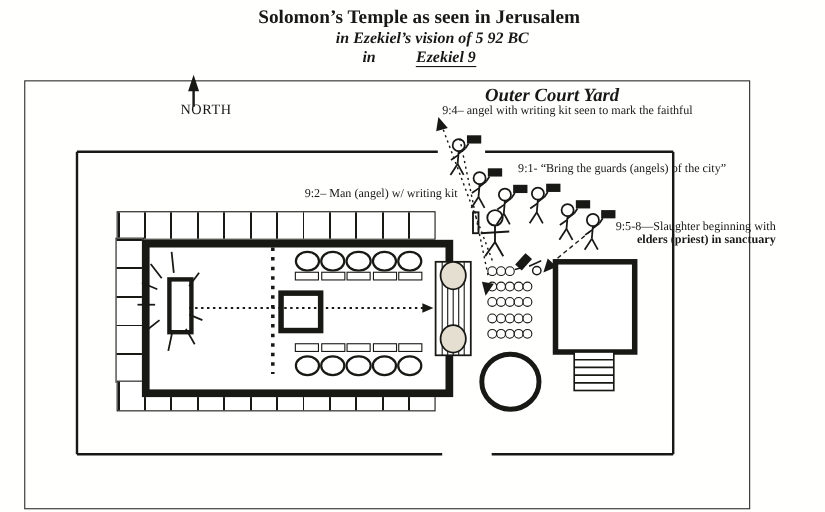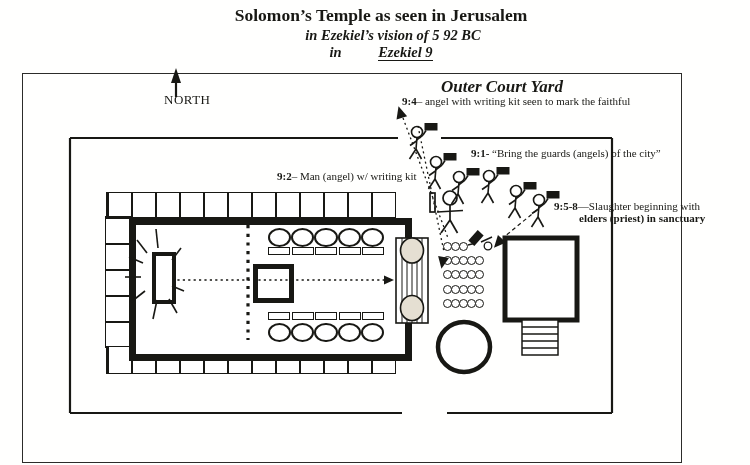--- a/index.html
+++ b/index.html
@@ -23,21 +23,21 @@
     background-image:repeating-linear-gradient(90deg,#181814 0 1.7px,transparent 1.7px 24px);}
   .temple-wall{left:129px;top:218px;width:269px;height:129px;border:7px solid #181814;background:#fff;}
   .incense-altar{left:253px;top:264px;width:31px;height:29px;border:5px solid #181814;background:#fff;}
   .glory-rect{left:152px;top:252px;width:16px;height:44px;border:4px solid #181814;background:#fff;}
   
   .row5{display:flex;justify-content:space-between;width:116px;left:268px;}
   .oval{width:20px;height:15px;border:2px solid #181814;border-radius:50%;background:#fff;}
   .tbl{width:20px;height:6px;border:1.6px solid #181814;background:#fff;}
   
   .ann{font-size:11px;}
-  .ann b{font-weight:bold;}
+  .ann b{font-weight:normal;}
   .ocy{left:428px;top:77px;font-size:17px;font-style:italic;font-weight:bold;}
   .north{left:151px;top:92px;font-size:13px;letter-spacing:0.5px;}
   .v93line{font-size:11.3px;line-height:13.5px;}
   
   .elders{left:443px;top:242px;}
   .elder-row{display:flex;height:9px;margin-bottom:5.2px;}
   .elder{width:9px;height:9px;border:1.4px solid #181814;border-radius:50%;background:#fff;box-sizing:border-box;margin-right:-1px;}
   svg{position:absolute;left:0;top:0;}
 </style>
 </head>
@@ -247,18 +247,18 @@
 
   <div class="abs txt ocy">Outer Court Yard</div>
 
   <div class="abs txt ann" style="left:389px;top:95px;"><b>9:4</b><span>– angel with writing kit seen to mark the faithful</span></div>
 
   <div class="abs txt ann" style="left:458px;top:147px;"><b>9:1-</b><span> “Bring the guards (angels) of the city”</span></div>
 
   <div class="abs txt ann" style="left:264px;top:170px;"><b>9:2</b><span>– Man (angel) w/ writing kit</span></div>
 
 
-  <div class="abs" style="left:541px;top:200px;">
+  <div class="abs" style="left:541px;top:200px;text-align:right;">
     <div class="txt ann"><b>9:5-8</b><span>—Slaughter beginning with</span></div>
     <div class="txt ann" style="padding-left:38px;font-weight:bold;">elders (priest) in sanctuary</div>
   </div>
 
 </div>
 
 </body></html>

